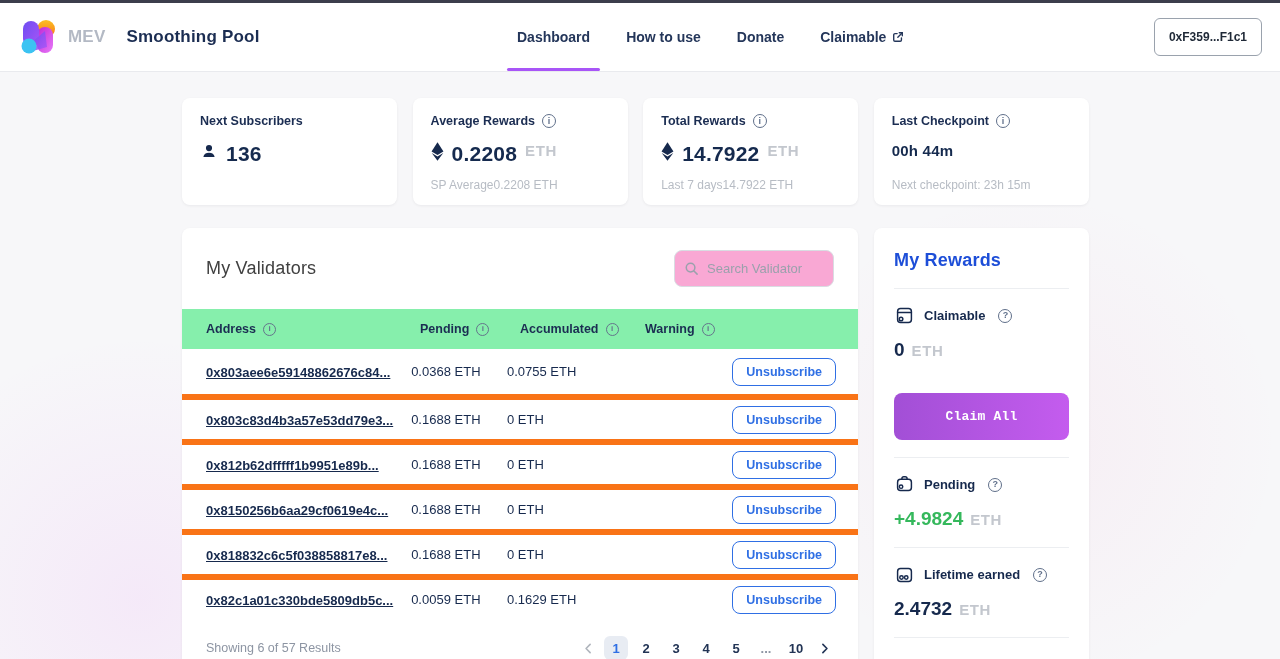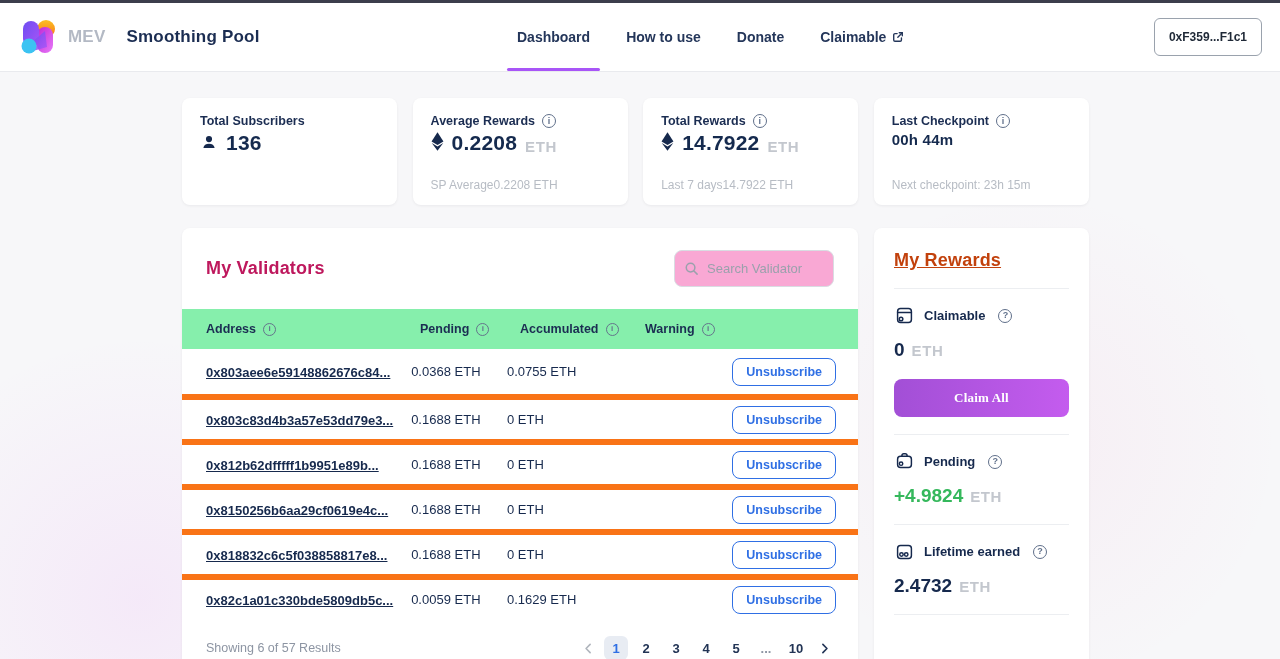--- a/index.html
+++ b/index.html
@@ -47,41 +47,41 @@
     font-family:"Liberation Sans", sans-serif;
   }
   
   .content{ width:907px; margin:26px 0 0 182px; position:relative; z-index:1; }
   .stats-row{ display:flex; gap:15.6px; }
   .stat-card{
     width:215px; height:107px; background:#fff; border-radius:8px;
     box-shadow:0 1px 3px rgba(16,24,40,.06); padding:16px 18px; position:relative;
   }
   .stat-title{ display:flex; align-items:center; gap:7px; font-size:12.5px; font-weight:700; color:#1b2d52; }
-  .stat-value-row{ display:flex; align-items:flex-end; gap:8px; margin-top:3px; }
+  .stat-value-row{ display:flex; align-items:flex-start; gap:8px; margin-top:14px; }
   .stat-value{ font-size:21px; font-weight:800; color:#152a4e; letter-spacing:.2px; }
   .stat-value.small{ font-size:15px; font-weight:600; }
   .unit{ font-size:15px; font-weight:700; color:#c3c7ce; letter-spacing:.6px; }
   .stat-footer{
     position:absolute; left:18px; right:18px; bottom:13px;
     display:flex; justify-content:flex-start; font-size:12px; color:#b7bcc4;
   }
   .info-badge{
     width:14px; height:14px; border:1.2px solid #5f6f8a; border-radius:50%;
     display:inline-flex; align-items:center; justify-content:center;
     font-size:9px; font-weight:700; color:#5f6f8a; line-height:1; flex:0 0 auto;
   }
   .main-row{ display:flex; gap:16px; margin-top:23px; align-items:flex-start; }
   
   .validators-card{
     width:676px; background:#fff; border-radius:8px 8px 0 0;
     box-shadow:0 1px 3px rgba(16,24,40,.06); min-height:440px;
   }
   .vc-header{ display:flex; align-items:center; justify-content:space-between; padding:22px 24px; }
-  .vc-title{ font-size:18px; font-weight:700; color:#be185d; letter-spacing:.2px; }
+  .vc-title{ font-size:18px; font-weight:400; color:#404040; letter-spacing:.2px; }
   .search-wrap{ position:relative; }
   .search-wrap svg{ position:absolute; left:10px; top:11px; }
   .search-input{
     width:160px; height:37px; border:1px solid #d9dce2; border-radius:8px;
     padding:0 10px 0 32px; font-size:13px; color:#334155; outline:none;
     font-family:"Liberation Sans", sans-serif; background:#f9a8d4;
   }
   .search-input::placeholder{ color:#9aa1ac; }
   .vtable{ width:100%; }
   .vrow{ display:flex; align-items:center; height:45px; padding:0 22px 0 24px; }
@@ -110,34 +110,34 @@
     font-size:13px; font-weight:600; color:#223455; border-radius:6px; cursor:pointer; padding:0 3px;
   }
   .page-btn.active{ color:#2f6fe4; background:#e8ecf3; }
   .page-btn.ellipsis{ color:#8d95a3; cursor:default; }
   .page-nav{ display:inline-flex; align-items:center; justify-content:center; width:20px; height:24px; cursor:pointer; }
   
   .rewards-card{
     width:215px; background:#fff; border-radius:8px 8px 0 0;
     box-shadow:0 1px 3px rgba(16,24,40,.06); padding:22px 20px; min-height:440px;
   }
-  .rc-title{ font-size:18px; font-weight:800; color:#c2410c; letter-spacing:.2px;text-decoration:underline; }
+  .rc-title{ font-size:18px; font-weight:800; color:#1d4ed8; letter-spacing:.2px; }
   .divider{ height:1px; background:#eceef1; margin:17px 0; }
   .reward-label-row{ display:flex; align-items:center; gap:9px; }
   .reward-label-row svg{ flex:0 0 auto; color:#16294d; }
   .reward-label{ font-size:13px; font-weight:700; color:#16294d; }
   .reward-label-row .info-badge{ margin-left:4px; }
   .reward-value-row{ display:flex; align-items:baseline; gap:7px; margin-top:14px; }
   .reward-value{ font-size:19px; font-weight:800; color:#16294d; }
   .reward-value.green{ color:#35b85c; }
   .claim-btn{
-    display:block; width:100%; height:38px; margin-top:18px; border:none; border-radius:8px;
+    display:block; width:100%; height:47px; margin-top:32px; border:none; border-radius:8px;
     background:linear-gradient(90deg,#a24fd6 0%, #c45cee 100%);
     color:#fff; font-size:13px; font-weight:700; cursor:pointer;
-    font-family:Liberation Serif, serif; letter-spacing:.2px;
+    font-family:Liberation Mono, monospace; letter-spacing:.2px;
   }
 </style>
 </head>
 <body>
 
 <div class="topstrip"></div>
 
 <header>
   <div class="brand">
     <span>
@@ -192,21 +192,21 @@
 
   <button class="wallet-btn">0xF359...F1c1</button>
 </header>
 
 <div class="content">
 
   <div class="stats-row">
 
     <div class="stat-card">
       <div class="stat-title">
-        <span>Total Subscribers</span>
+        <span>Next Subscribers</span>
       </div>
       <div class="stat-value-row">
         <span>
           <svg width="18" height="18" viewBox="0 0 24 24" fill="#16294d">
             <path d="M12 12.2a4.1 4.1 0 1 0 0-8.2 4.1 4.1 0 0 0 0 8.2zM4.5 20c.4-3.6 3.4-5.6 7.5-5.6s7.1 2 7.5 5.6z"></path>
           </svg>
         </span>
         <span class="stat-value">136</span>
       </div>
     </div>

